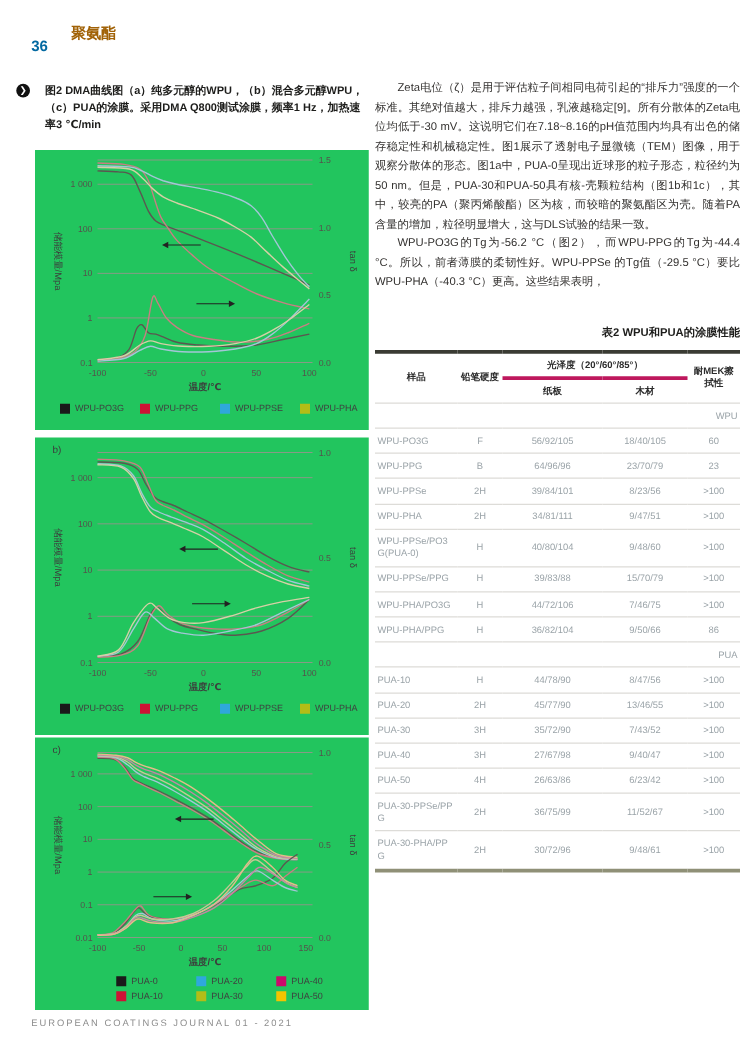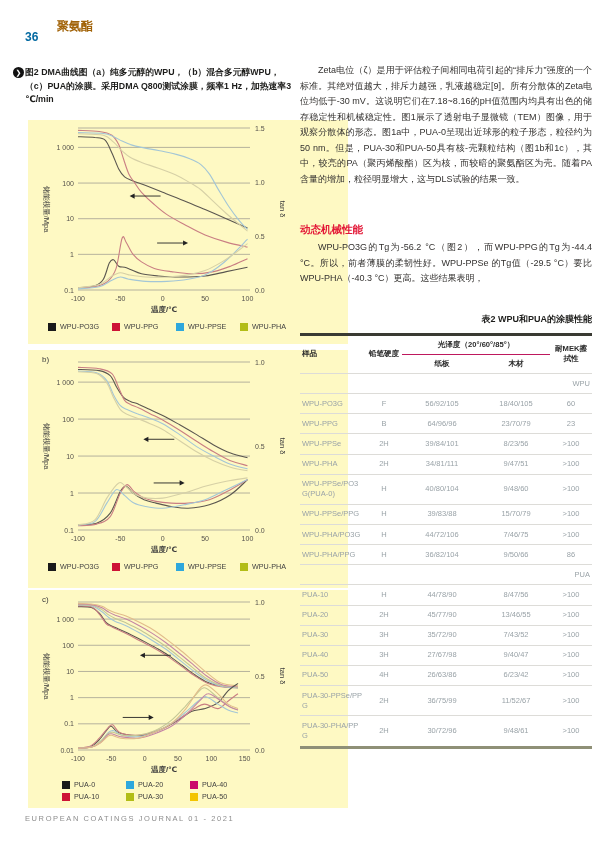--- a/index.html
+++ b/index.html
@@ -5,45 +5,45 @@
   html,body{margin:0;padding:0;background:#fff;}
   .page{position:relative;width:600px;height:849px;background:#ffffff;overflow:hidden;
         font-family:"Liberation Sans","DejaVu Sans",sans-serif;}
   
   .hdr-num{position:absolute;left:25px;top:18px;font-size:12px;font-weight:bold;color:#0369a1;margin-top:12px;}
   .hdr-sec{position:absolute;left:57px;top:18px;font-size:12px;font-weight:bold;color:#a16207;}
   
   .caption{position:absolute;left:13px;top:66px;width:282px;display:flex;}
   .bullet{flex:0 0 11px;width:11px;height:11px;border-radius:50%;background:#111;color:#fff;
           font-size:7px;line-height:11px;text-align:center;margin-top:1px;}
-  .cap-text{margin-left:1px;font-size:8.8px;line-height:13.5px;font-weight:bold;color:#1d1d1b;}
+  .cap-text{margin-left:12px;font-size:8.8px;line-height:13.5px;font-weight:bold;color:#1d1d1b;}
   
-  .panel{position:absolute;left:28px;width:320px;background:#fef9c3;}
+  .panel{position:absolute;left:28px;width:267px;background:#22c55e;}
   #panel-a{top:120px;height:224px;}
   #panel-b{top:350px;height:238px;}
   #panel-c{top:590px;height:218px;}
   svg{display:block;}
   svg text{font-family:"Liberation Sans","DejaVu Sans",sans-serif;}
   .legend-row{display:grid;grid-template-columns:repeat(4,64px);padding:6px 0 0 20px;
               font-size:7.2px;color:#3f3f3f;}
   .legend-grid{display:grid;grid-template-columns:repeat(3,64px);row-gap:3px;padding:4px 0 0 34px;
-               font-size:7.2px;color:#3f3f3f;}
+               font-size:7.2px;color:#3f3f3f;margin-left:31px;}
   .legend-item{display:flex;align-items:center;white-space:nowrap;}
   .swatch{width:8px;height:8px;margin-right:4px;flex:0 0 8px;}
   
   .rcol{position:absolute;left:300px;top:63px;width:292px;}
   .rcol p{margin:0;font-size:9px;line-height:15.5px;color:#33312f;text-align:justify;}
   .rcol p.indent{text-indent:2em;}
   .sec-heading{margin:36px 0 3px 0;font-size:10.5px;font-weight:bold;color:#e31837;}
   .tbl-title{margin:26px 0 7px 0;font-size:9px;font-weight:bold;color:#1d1d1b;text-align:right;}
   table{width:292px;border-collapse:collapse;border-top:3px solid #3a3b33;border-bottom:3px solid #8f9077;}
   thead th{font-size:7.6px;color:#2b2b2b;font-weight:bold;padding:4px 2px;vertical-align:middle;
            text-align:center;line-height:1.35;}
-  thead th.col-sample{text-align:left;}
-  thead th.gloss-th{border-bottom:1px solid #be185d;}
+  thead th.col-sample{text-align:center;}
+  thead th.gloss-th{border-bottom:3px solid #be185d;}
   tbody td{font-size:7.5px;color:#9aa3a8;padding:4.5px 2px;border-top:1px solid #dddcd8;
            text-align:center;line-height:1.35;word-break:break-all;}
   tbody td.c-sample{text-align:left;}
   tbody tr.group td{text-align:right;}
   
   .footer{position:absolute;left:25px;top:814px;font-size:7.5px;color:#8d8d8d;letter-spacing:1.6px;}
 </style>
 </head>
 <body>
 
@@ -253,21 +253,20 @@
         </div>
         <div class="legend-item">
           <span class="swatch" style="background: rgb(243, 196, 0);"></span>
           <span>PUA-50</span>
         </div>
       </div>
   </div>
 
   <div class="rcol">
     <p class="indent">Zeta电位（ζ）是用于评估粒子间相同电荷引起的“排斥力”强度的一个标准。其绝对值越大，排斥力越强，乳液越稳定[9]。所有分散体的Zeta电位均低于-30 mV。这说明它们在7.18~8.16的pH值范围内均具有出色的储存稳定性和机械稳定性。图1展示了透射电子显微镜（TEM）图像，用于观察分散体的形态。图1a中，PUA-0呈现出近球形的粒子形态，粒径约为50 nm。但是，PUA-30和PUA-50具有核-壳颗粒结构（图1b和1c），其中，较亮的PA（聚丙烯酸酯）区为核，而较暗的聚氨酯区为壳。随着PA含量的增加，粒径明显增大，这与DLS试验的结果一致。</p>
-    <h3 class="sec-heading">动态机械性能</h3>
     <p class="indent">WPU-PO3G的Tg为-56.2 °C（图2），而WPU-PPG的Tg为-44.4 °C。所以，前者薄膜的柔韧性好。WPU-PPSe 的Tg值（-29.5 °C）要比WPU-PHA（-40.3 °C）更高。这些结果表明，</p>
 
     <div class="tbl-title">表2 WPU和PUA的涂膜性能</div>
     <table>
       <colgroup>
         <col style="width:66px">
           <col style="width:36px">
           <col style="width:80px">
           <col style="width:68px">
           <col style="width:42px">

